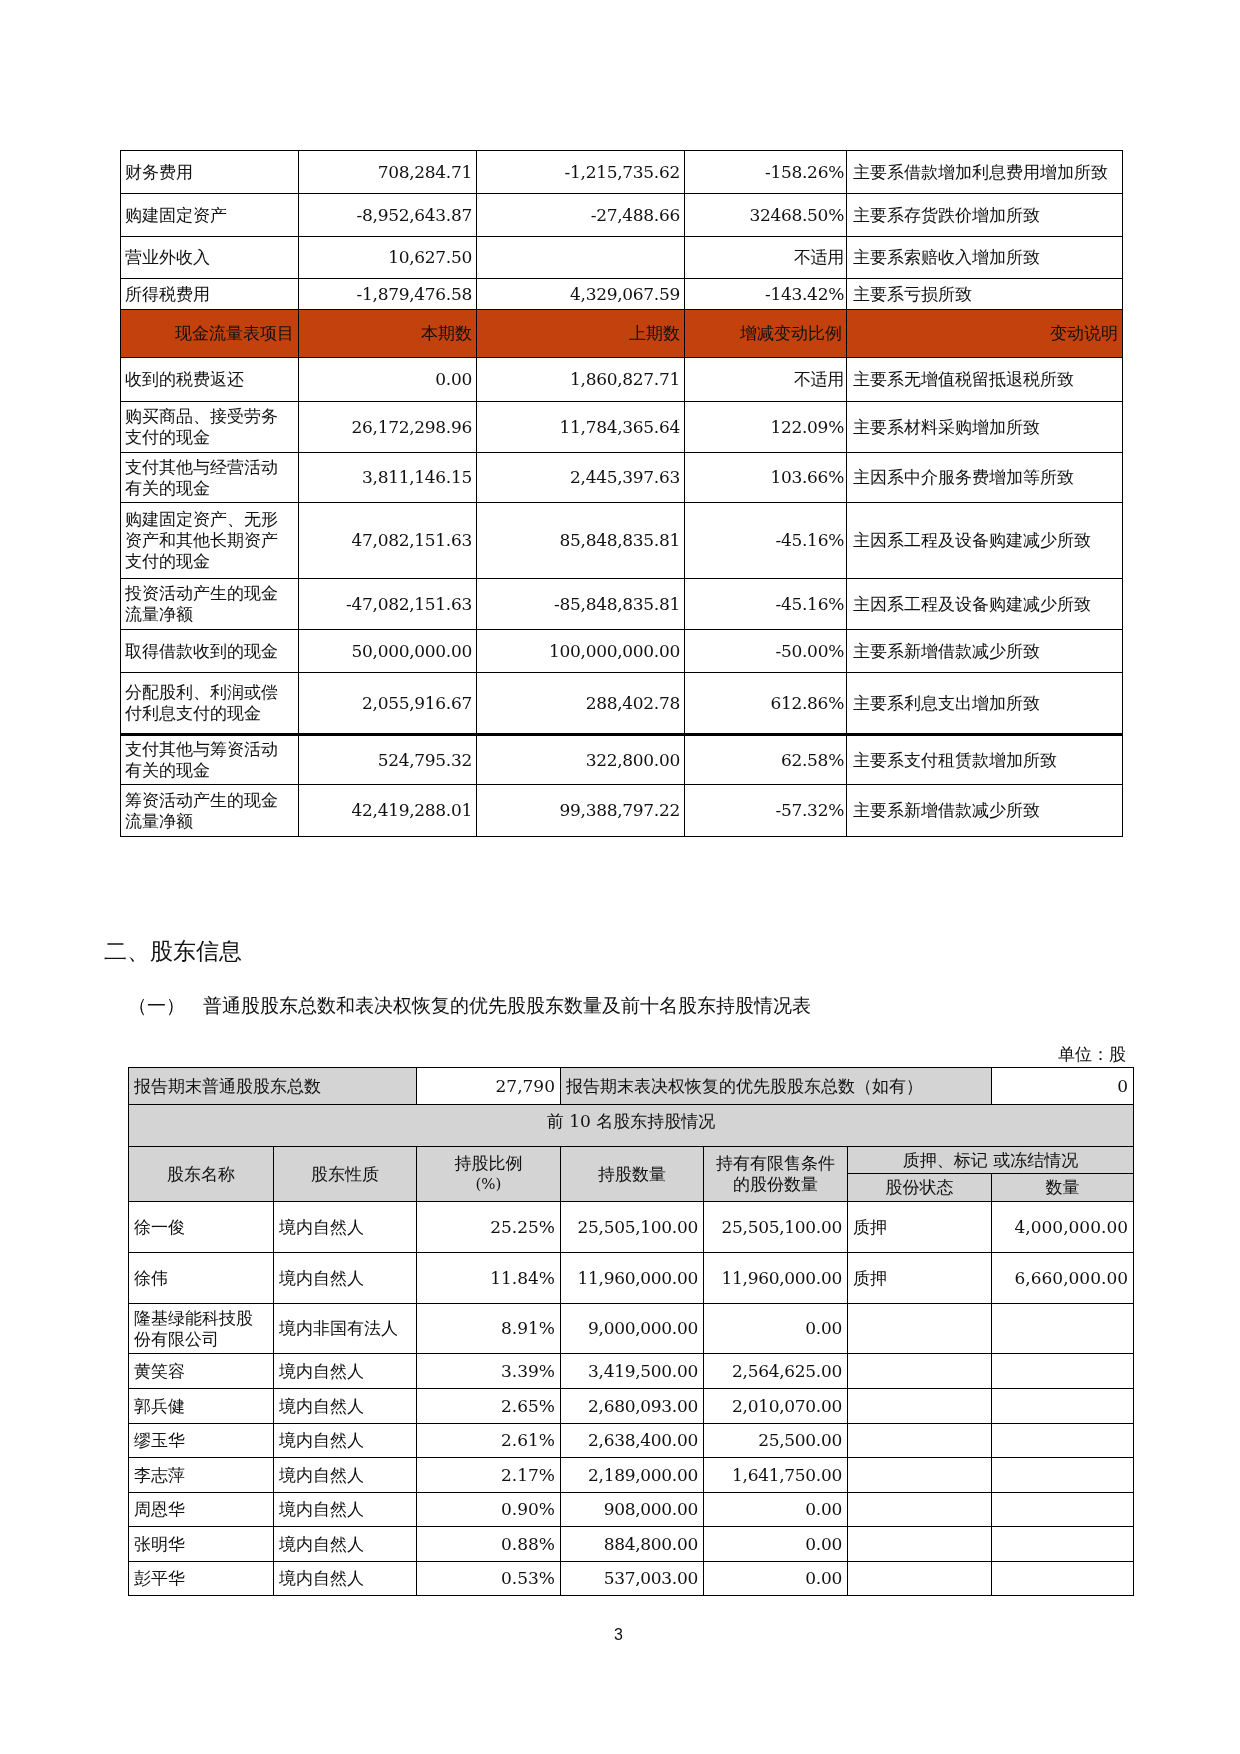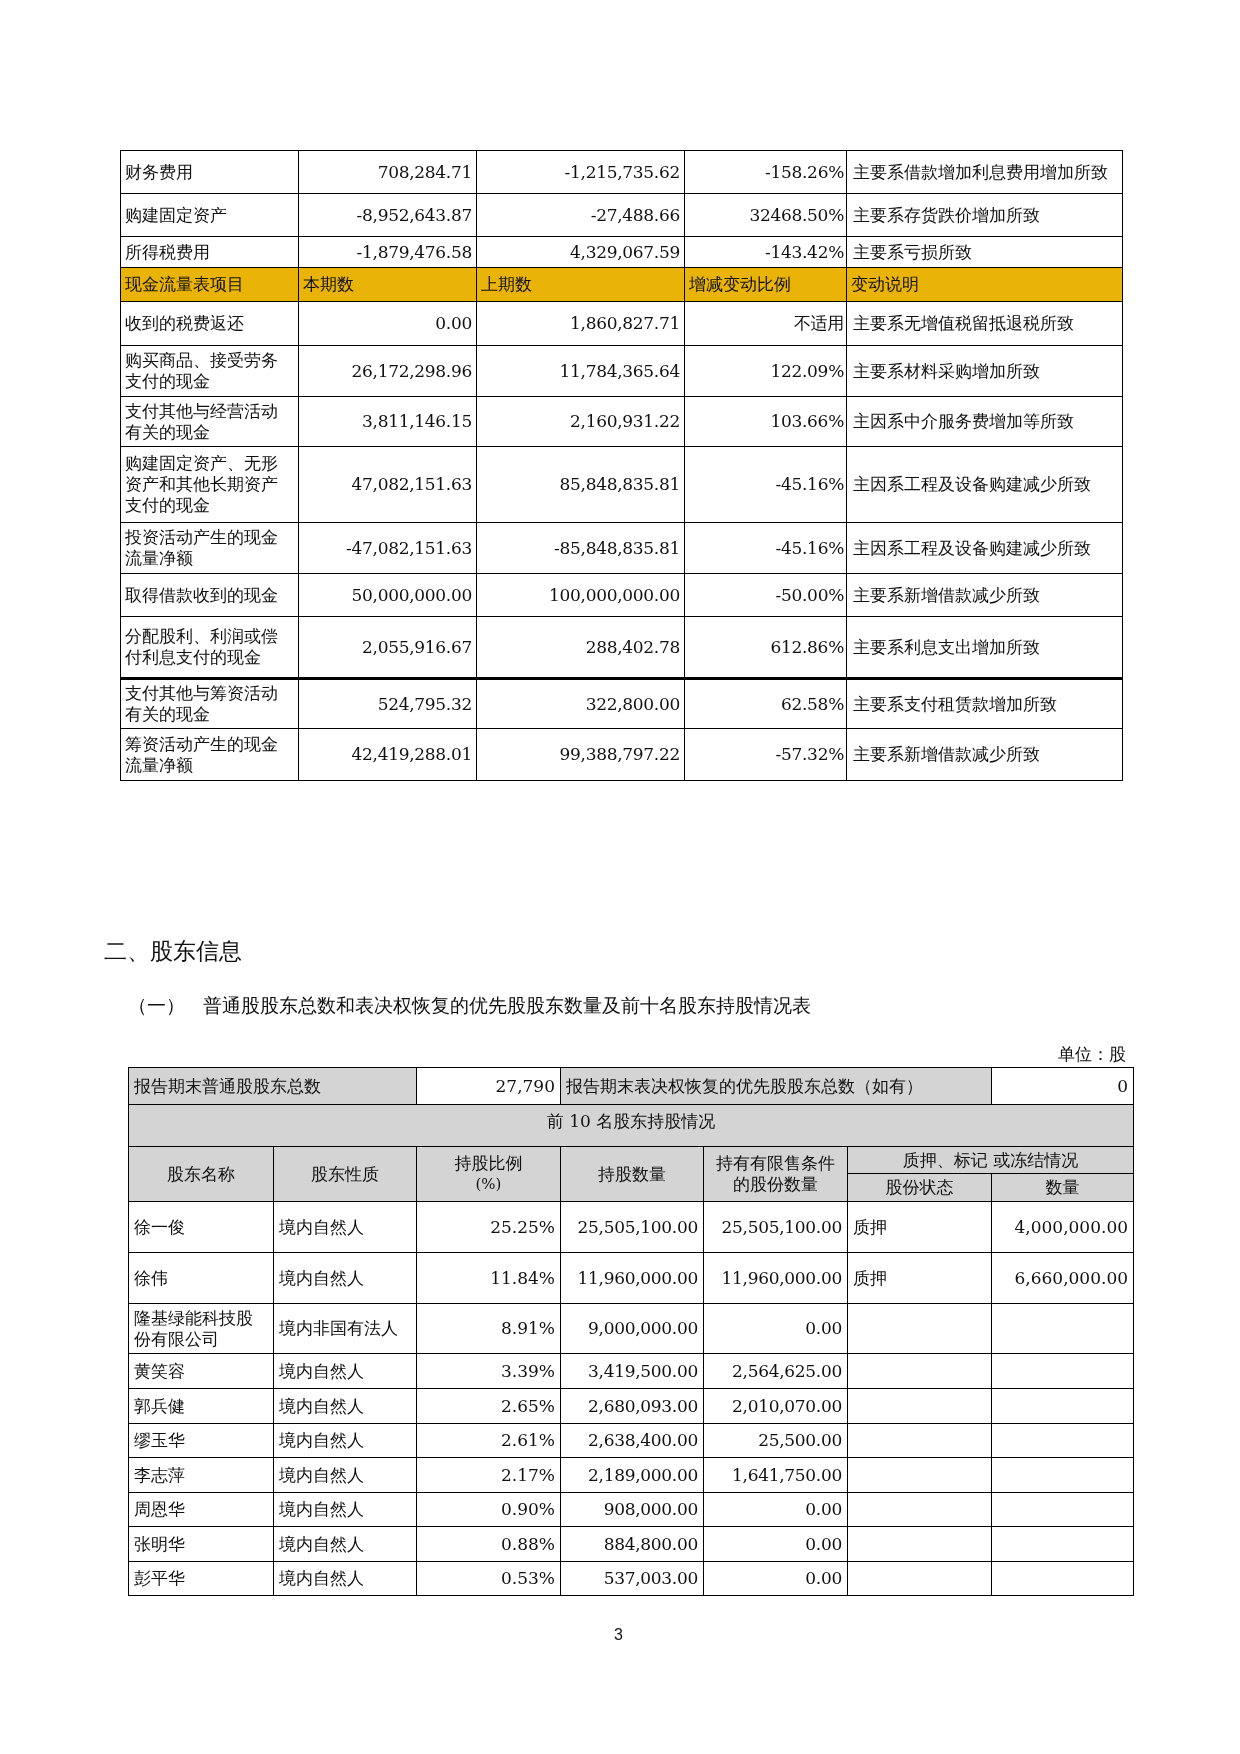--- a/index.html
+++ b/index.html
@@ -8,21 +8,21 @@
 
   table { border-collapse: collapse; table-layout: fixed; position: absolute; }
   td { border: 1.5px solid #000; font-size: 17px; line-height: 21px; vertical-align: middle; overflow: hidden; }
 
   
   #fin-table { left: 120px; top: 150px; width: 1002px; }
   #fin-table td { padding: 0 4px; }
   #fin-table td.num { text-align: right; white-space: nowrap; letter-spacing: -0.3px; }
   #fin-table td.pct { text-align: right; white-space: nowrap; padding-right: 2px; letter-spacing: -0.3px; margin-top: 7px; }
   #fin-table td.desc { white-space: nowrap; padding-left: 6px; }
-  #fin-table tr.hdr td { background: #eab308; text-align: left; height: 34px; }
+  #fin-table tr.hdr td { background: #c2410c; text-align: right; height: 48px; }
   #fin-table tr.thick-top td { border-top: 3px solid #000; }
 
   .section-title { position: absolute; left: 104px; top: 936px; font-size: 23px; }
   .sub-title { position: absolute; left: 128px; top: 993px; font-size: 19px; white-space: nowrap; }
   .sub-title .paren { margin-right: 18px; }
   .unit { position: absolute; right: 114px; top: 1043px; font-size: 17px; }
 
   
   #sh-table { left: 128px; top: 1067px; width: 1005px; }
   #sh-table td { padding: 0 5px; font-size: 17px; }
@@ -54,20 +54,27 @@
       <td class="pct">-158.26%</td>
       <td class="desc">主要系借款增加利息费用增加所致</td>
     </tr>
     <tr style="height:43px">
       <td>购建固定资产</td>
       <td class="num">-8,952,643.87</td>
       <td class="num">-27,488.66</td>
       <td class="pct">32468.50%</td>
       <td class="desc">主要系存货跌价增加所致</td>
     </tr>
+    <tr style="height:42px">
+      <td>营业外收入</td>
+      <td class="num">10,627.50</td>
+      <td class="num"></td>
+      <td class="pct">不适用</td>
+      <td class="desc">主要系索赔收入增加所致</td>
+    </tr>
     <tr style="height:31px">
       <td>所得税费用</td>
       <td class="num">-1,879,476.58</td>
       <td class="num">4,329,067.59</td>
       <td class="pct">-143.42%</td>
       <td class="desc">主要系亏损所致</td>
     </tr>
     <tr class="hdr">
       <td>现金流量表项目</td>
       <td>本期数</td>
@@ -85,21 +92,21 @@
     <tr style="height:51px">
       <td>购买商品、接受劳务支付的现金</td>
       <td class="num">26,172,298.96</td>
       <td class="num">11,784,365.64</td>
       <td class="pct">122.09%</td>
       <td class="desc">主要系材料采购增加所致</td>
     </tr>
     <tr style="height:50px">
       <td>支付其他与经营活动有关的现金</td>
       <td class="num">3,811,146.15</td>
-      <td class="num">2,160,931.22</td>
+      <td class="num">2,445,397.63</td>
       <td class="pct">103.66%</td>
       <td class="desc">主因系中介服务费增加等所致</td>
     </tr>
     <tr style="height:76px">
       <td>购建固定资产、无形资产和其他长期资产支付的现金</td>
       <td class="num">47,082,151.63</td>
       <td class="num">85,848,835.81</td>
       <td class="pct">-45.16%</td>
       <td class="desc">主因系工程及设备购建减少所致</td>
     </tr>

